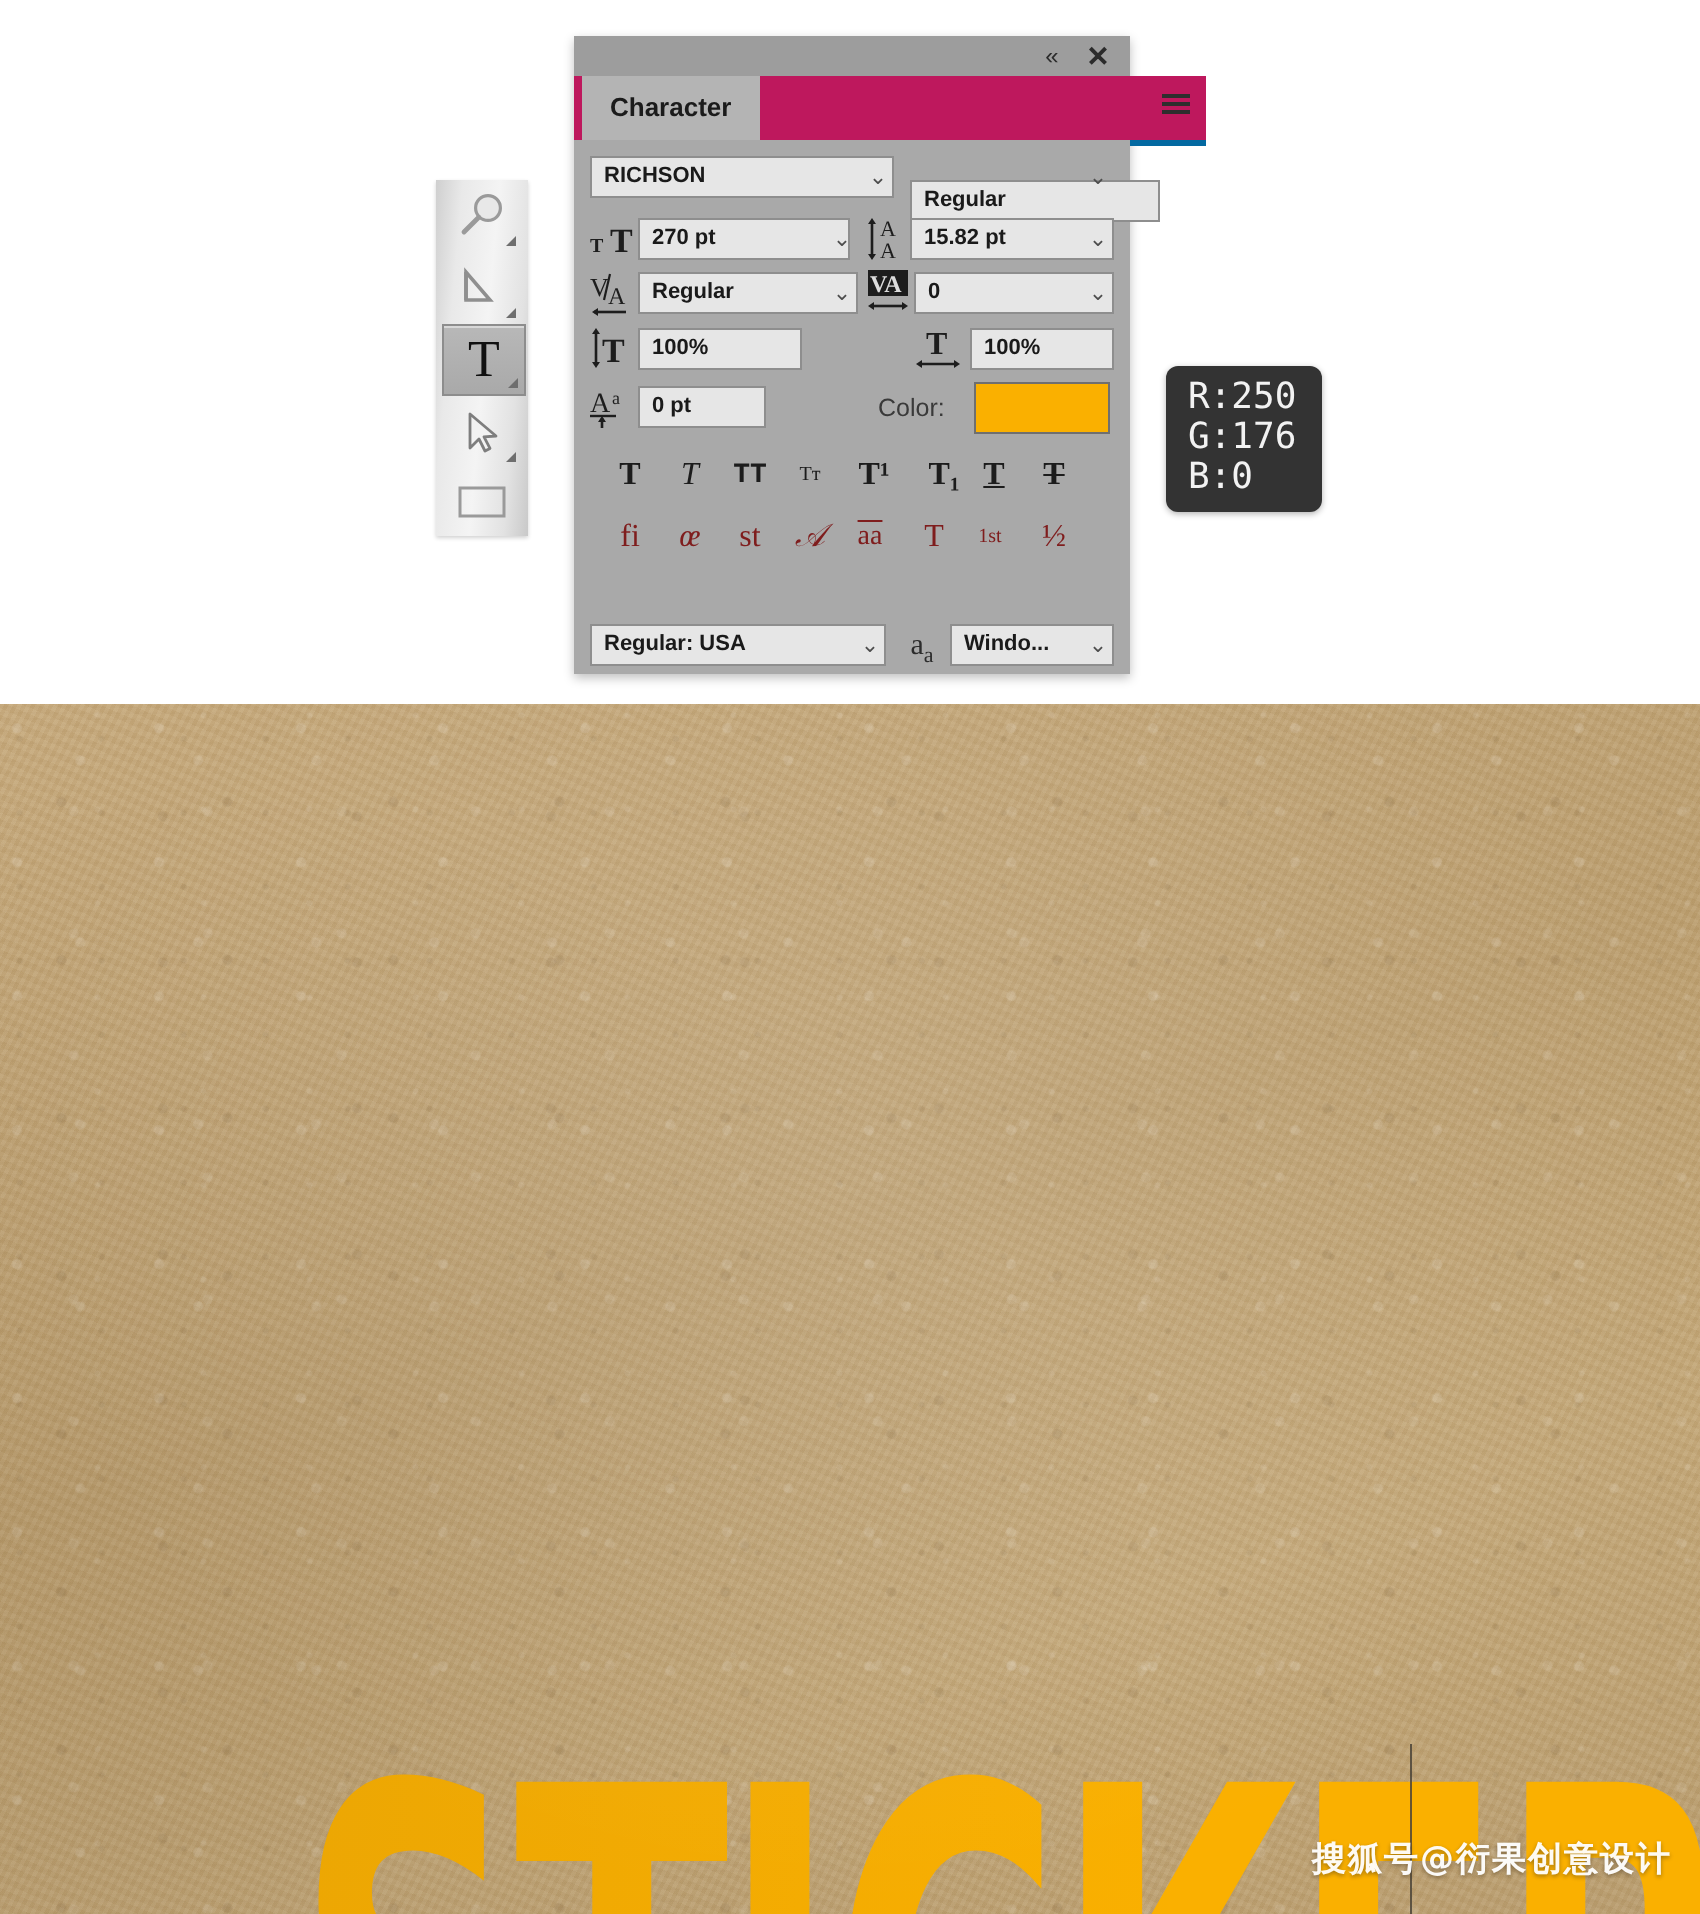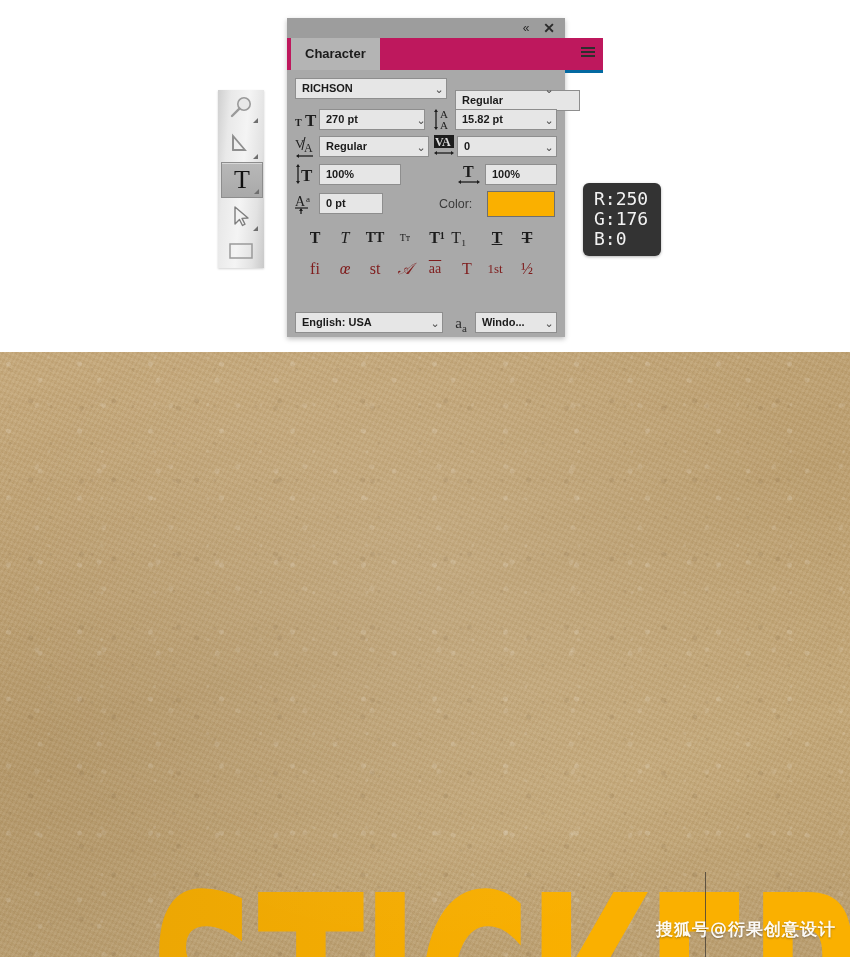--- a/index.html
+++ b/index.html
@@ -449,40 +449,40 @@
       <path d="M6 16 L4 19 L8 19 Z" fill="#1d1d1d"></path>
     </svg>
     <div class="field" style="left:32px; top:123px; width:64px;">0 pt</div>
 
     <div class="label-static" style="left:152px; top:127px;">Color:</div>
     <div id="color-swatch" style="left:200px; top:121px;"></div>
 
     <div class="style-row" style="top:155px;">
       <div class="style-btn" style="left:14px; font-weight:700;">T</div>
       <div class="style-btn" style="left:44px; font-style:italic;">T</div>
-      <div class="style-btn" style="left:74px; font-weight:700; font-size:14px;">TT</div>
+      <div class="style-btn" style="left:74px; font-weight:700; font-size:14px;font-family:Liberation Mono, monospace;">TT</div>
       <div class="style-btn" style="left:104px; font-weight:400; font-size:10px;">Tᴛ</div>
       <div class="style-btn" style="left:136px; font-weight:700;text-align:center;">T¹</div>
-      <div class="style-btn" style="left:158px; font-weight:400;">T₁</div>
+      <div class="style-btn" style="left:171px; font-weight:700;">T₁</div>
       <div class="style-btn" style="left:196px; font-weight:700; text-decoration:underline;">T</div>
       <div class="style-btn" style="left:226px; font-weight:700; text-decoration:line-through;">T</div>
     </div>
 
     <div class="style-row" style="top:186px;">
       <div class="style-btn dim" style="left:14px;">fi</div>
       <div class="style-btn dim" style="left:44px; font-style:italic;">œ</div>
       <div class="style-btn dim" style="left:74px;">st</div>
       <div class="style-btn dim" style="left:104px; font-style:italic;">𝒜</div>
       <div class="style-btn dim" style="left:134px; font-size:14px; text-decoration:overline;">aa</div>
       <div class="style-btn dim" style="left:166px;">T</div>
-      <div class="style-btn dim" style="left:194px; font-size:13px;">1st</div>
+      <div class="style-btn dim" style="left:194px; font-size:10px;">1st</div>
       <div class="style-btn dim" style="left:226px;">½</div>
     </div>
 
-    <div class="field with-caret" id="lang-field">English: USA</div>
+    <div class="field with-caret" id="lang-field">Regular: USA</div>
     <span class="sep-caret" style="left:142px; top:248px;">⌄</span>
 
     <div id="aa-icon">a<sub style="font-size:11px;">a</sub></div>
 
     <div class="field with-caret" id="anti-alias-field">Windo...</div>
     <span class="sep-caret" style="left:256px; top:248px;">⌄</span>
 
   </div>
 </div>
 

